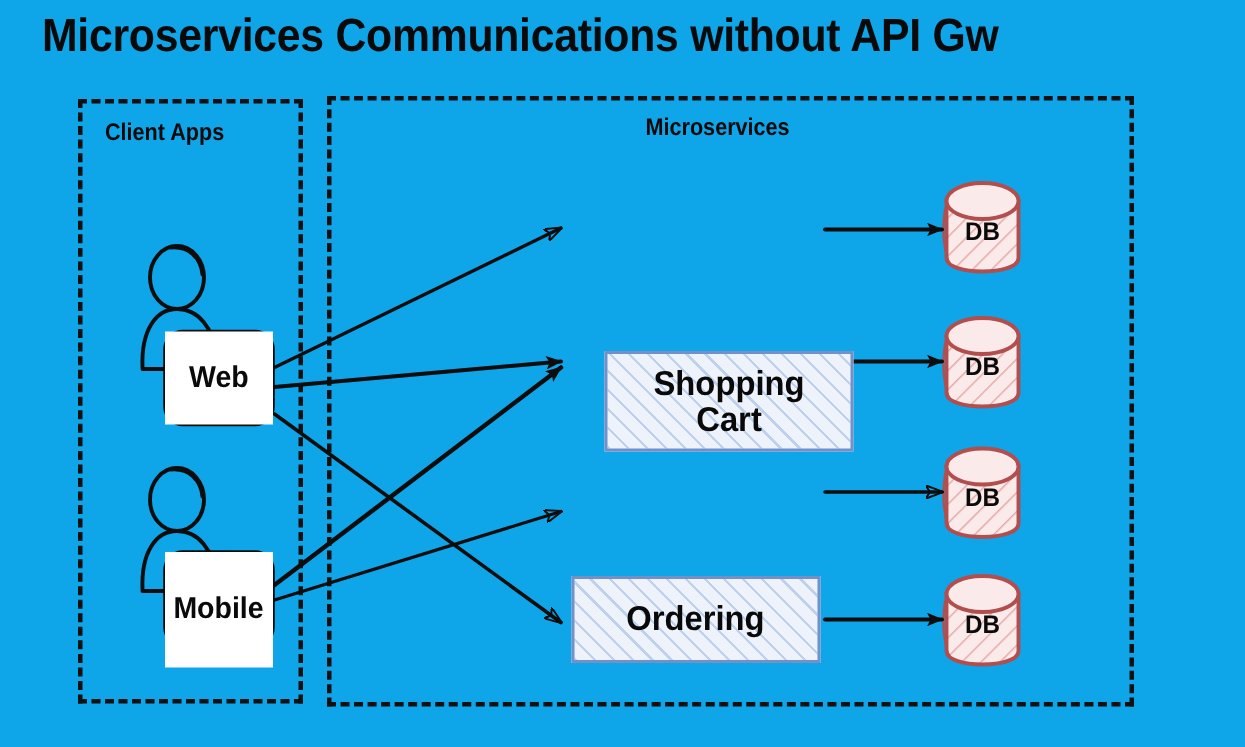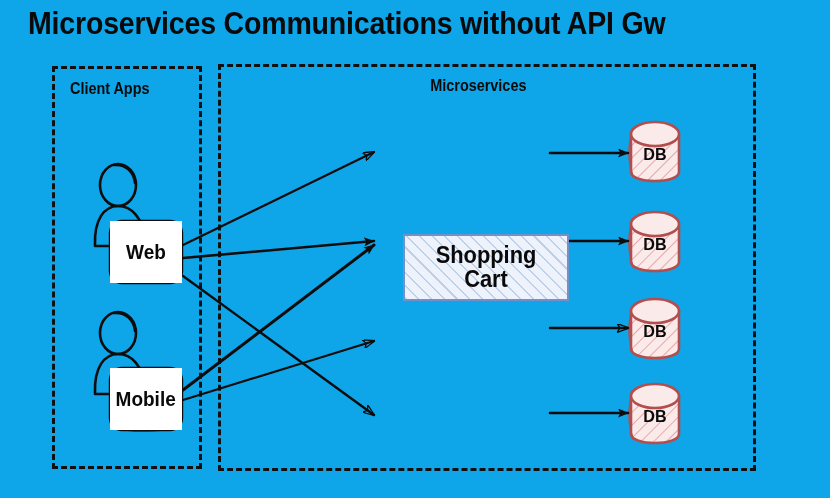--- a/index.html
+++ b/index.html
@@ -124,21 +124,21 @@
   }
   .client-label {
     font-family: "Liberation Sans", sans-serif;
     font-weight: bold;
     font-size: 20px;
     color: #0a0a0a;
     white-space: nowrap;
     transform: scaleX(0.95);
   }
   #client-web    { left: 110px; top: 221px; width: 72px; height: 62px; }
-  #client-mobile { left: 110px; top: 368px; width: 72px; height: 62px; }
+  #client-mobile { left: 110px; top: 368px; width: 72px; height: 77px; }
 
   
   .db-label {
     position: absolute;
     font-family: "Liberation Sans", sans-serif;
     font-weight: bold;
     font-size: 17px;
     color: #0a0a0a;
     white-space: nowrap;
     transform: scaleX(0.95);
@@ -233,20 +233,23 @@
       <line x1="550" y1="241" x2="628" y2="241" stroke-width="2.6" marker-end="url(#arrowhead)"></line>
       <line x1="550" y1="328" x2="628" y2="328" stroke-width="2.4" marker-end="url(#arrowheadthin)"></line>
       <line x1="550" y1="413" x2="628" y2="413" stroke-width="2.6" marker-end="url(#arrowhead)"></line>
     </g>
   </svg>
 
   <div class="service-box" id="svc-cart">
     <span class="service-label">Shopping
 Cart</span>
   </div>
+  <div class="service-box" id="svc-ordering">
+    <span class="service-label">Ordering</span>
+  </div>
 
   <div class="client-box" id="client-web">
     <span class="client-label">Web</span>
   </div>
   <div class="client-box" id="client-mobile">
     <span class="client-label">Mobile</span>
   </div>
 
   <div class="db-label" style="left:635px; top:145px;">DB</div>
   <div class="db-label" style="left:635px; top:235px;">DB</div>

